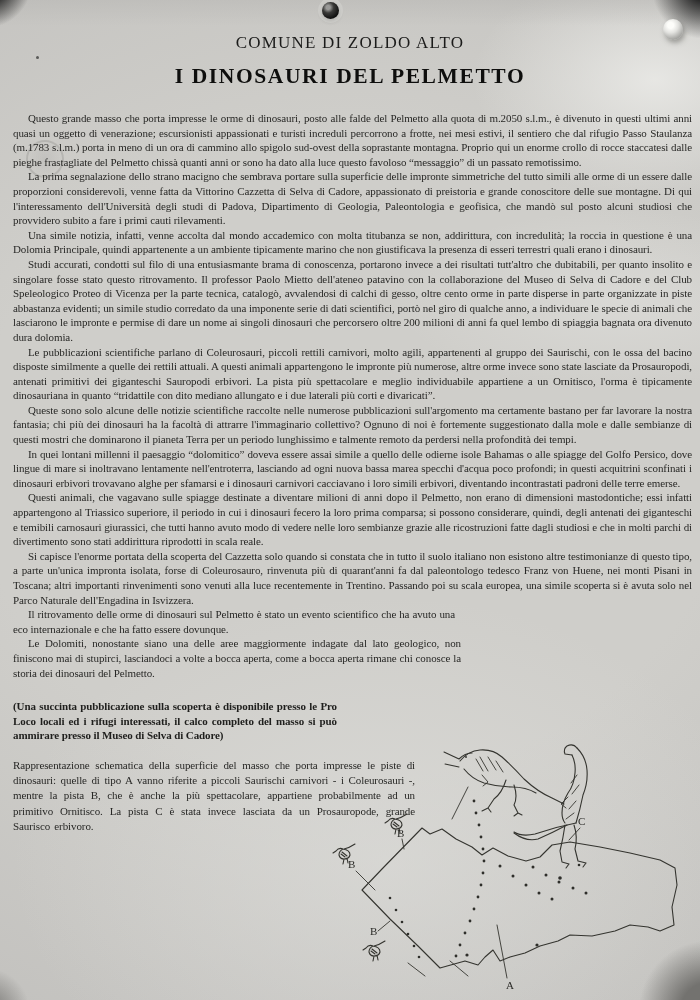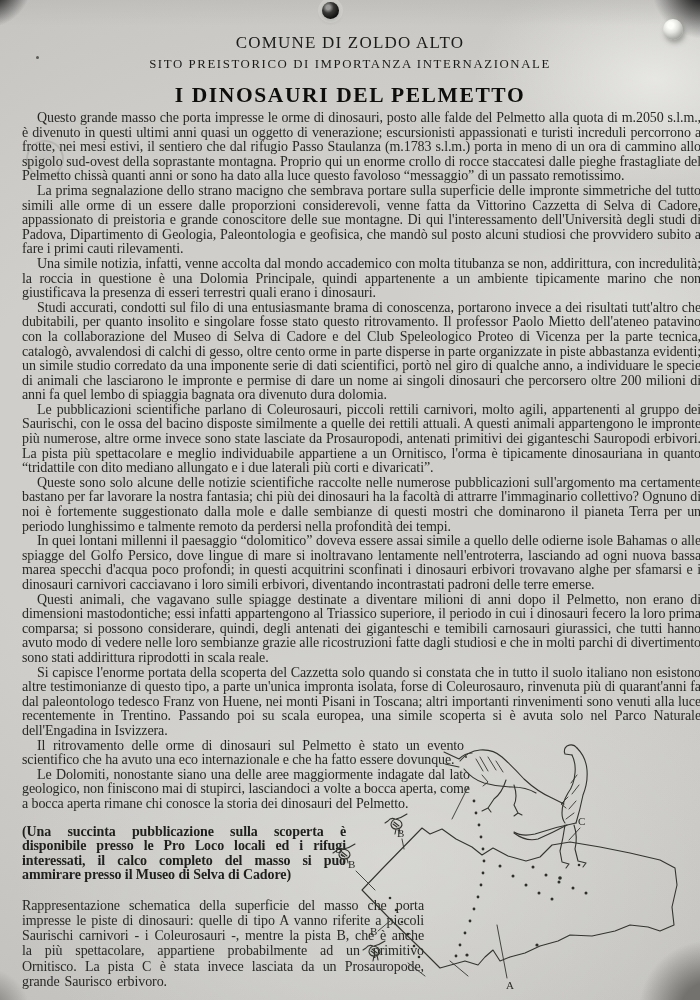--- a/index.html
+++ b/index.html
@@ -35,27 +35,27 @@
   .washer-mark{position:absolute;left:26px;top:140px;width:34px;height:34px;border-radius:50%;
     border:2px solid rgba(125,125,122,.28);
     background:radial-gradient(circle, rgba(150,150,147,.18), rgba(150,150,147,0) 70%);}
   .speck{position:absolute;left:36px;top:56px;width:3px;height:3px;border-radius:50%;background:#5a5a58;}
 
   header{position:absolute;left:0;top:33px;width:700px;text-align:center;color:#1b1b1a;}
   .muni{font-size:17px;letter-spacing:1.2px;}
   .sub{font-size:12.8px;letter-spacing:1.6px;margin-top:4px;}
   h1{font-size:21.5px;letter-spacing:1.6px;margin:11px 0 0;color:#0e0e0d;font-weight:bold;font-family:Liberation Serif, serif;}
 
-  .content{position:absolute;left:22px;top:111px;width:679px;
-    font-size:14px;line-height:14.6px;letter-spacing:-0.1px;
+  .content{position:absolute;left:13px;top:111px;width:679px;
+    font-size:11px;line-height:14.6px;letter-spacing:-0.1px;
     text-align:justify;color:#282826;}
   .content p{margin:0;text-indent:15px;}
   p.w11{width:442px;}
   p.w12{width:448px;font-family:Liberation Serif, serif;}
-  p.note{width:324px;font-weight:bold;margin-top:13px;text-indent:0;color:#1f1f1d;}
+  p.note{width:324px;font-weight:bold;margin-top:19px;text-indent:0;color:#1f1f1d;}
   p.caption{width:402px;margin-top:15px;text-indent:0;word-spacing:1.6px;line-height:15.2px;}
 
   .figure{position:absolute;left:330px;top:735px;}
   .figure path, .figure line, .figure polyline{fill:none;stroke:#34342f;stroke-width:1.1;
     stroke-linecap:round;stroke-linejoin:round;}
   .figure .thin{stroke-width:0.9;}
   .figure circle.dot{fill:#2e2e2a;stroke:none;}
   .figure text{font-family:"Liberation Serif",serif;font-size:11px;fill:#2b2b28;font-style:normal;}
 </style>
 </head>
@@ -67,21 +67,20 @@
   <div class="corner tr"></div>
   <div class="corner br"></div>
   <div class="corner bl"></div>
   <div class="bolt-top"></div>
   <div class="bolt-right"></div>
   <div class="washer-mark"></div>
   <div class="speck"></div>
 
   <header>
     <div class="muni">COMUNE DI ZOLDO ALTO</div>
-    <div class="sub">SITO PREISTORICO DI IMPORTANZA INTERNAZIONALE</div>
     <h1>I DINOSAURI DEL PELMETTO</h1>
   </header>
 
   <main class="content">
     <p class="full">Questo grande masso che porta impresse le orme di dinosauri, posto alle falde del Pelmetto alla quota di m.2050 s.l.m., è divenuto in questi ultimi anni quasi un oggetto di venerazione; escursionisti appassionati e turisti increduli percorrono a frotte, nei mesi estivi, il sentiero che dal rifugio Passo Staulanza (m.1783 s.l.m.) porta in meno di un ora di cammino allo spigolo sud-ovest della soprastante montagna. Proprio qui un enorme crollo di rocce staccatesi dalle pieghe frastagliate del Pelmetto chissà quanti anni or sono ha dato alla luce questo favoloso “messaggio” di un passato remotissimo.</p>
     <p class="full">La prima segnalazione dello strano macigno che sembrava portare sulla superficie delle impronte simmetriche del tutto simili alle orme di un essere dalle proporzioni considerevoli, venne fatta da Vittorino Cazzetta di Selva di Cadore, appassionato di preistoria e grande conoscitore delle sue montagne. Di qui l'interessamento dell'Università degli studi di Padova, Dipartimento di Geologia, Paleontologia e geofisica, che mandò sul posto alcuni studiosi che provvidero subito a fare i primi cauti rilevamenti.</p>
     <p class="full">Una simile notizia, infatti, venne accolta dal mondo accademico con molta titubanza se non, addirittura, con incredulità; la roccia in questione è una Dolomia Principale, quindi appartenente a un ambiente tipicamente marino che non giustificava la presenza di esseri terrestri quali erano i dinosauri.</p>
     <p class="full">Studi accurati, condotti sul filo di una entusiasmante brama di conoscenza, portarono invece a dei risultati tutt'altro che dubitabili, per quanto insolito e singolare fosse stato questo ritrovamento. Il professor Paolo Mietto dell'ateneo patavino con la collaborazione del Museo di Selva di Cadore e del Club Speleologico Proteo di Vicenza per la parte tecnica, catalogò, avvalendosi di calchi di gesso, oltre cento orme in parte disperse in parte organizzate in piste abbastanza evidenti; un simile studio corredato da una imponente serie di dati scientifici, portò nel giro di qualche anno, a individuare le specie di animali che lasciarono le impronte e permise di dare un nome ai singoli dinosauri che percorsero oltre 200 milioni di anni fa quel lembo di spiaggia bagnata ora divenuto dura dolomia.</p>
     <p class="full">Le pubblicazioni scientifiche parlano di Coleurosauri, piccoli rettili carnivori, molto agili, appartenenti al gruppo dei Saurischi, con le ossa del bacino disposte similmente a quelle dei rettili attuali. A questi animali appartengono le impronte più numerose, altre orme invece sono state lasciate da Prosauropodi, antenati primitivi dei giganteschi Sauropodi erbivori. La pista più spettacolare e meglio individuabile appartiene a un Ornitisco, l'orma è tipicamente dinosauriana in quanto “tridattile con dito mediano allungato e i due laterali più corti e divaricati”.</p>
     <p class="full">Queste sono solo alcune delle notizie scientifiche raccolte nelle numerose pubblicazioni sull'argomento ma certamente bastano per far lavorare la nostra fantasia; chi più dei dinosauri ha la facoltà di attrarre l'immaginario collettivo? Ognuno di noi è fortemente suggestionato dalla mole e dalle sembianze di questi mostri che dominarono il pianeta Terra per un periodo lunghissimo e talmente remoto da perdersi nella profondità dei tempi.</p>

